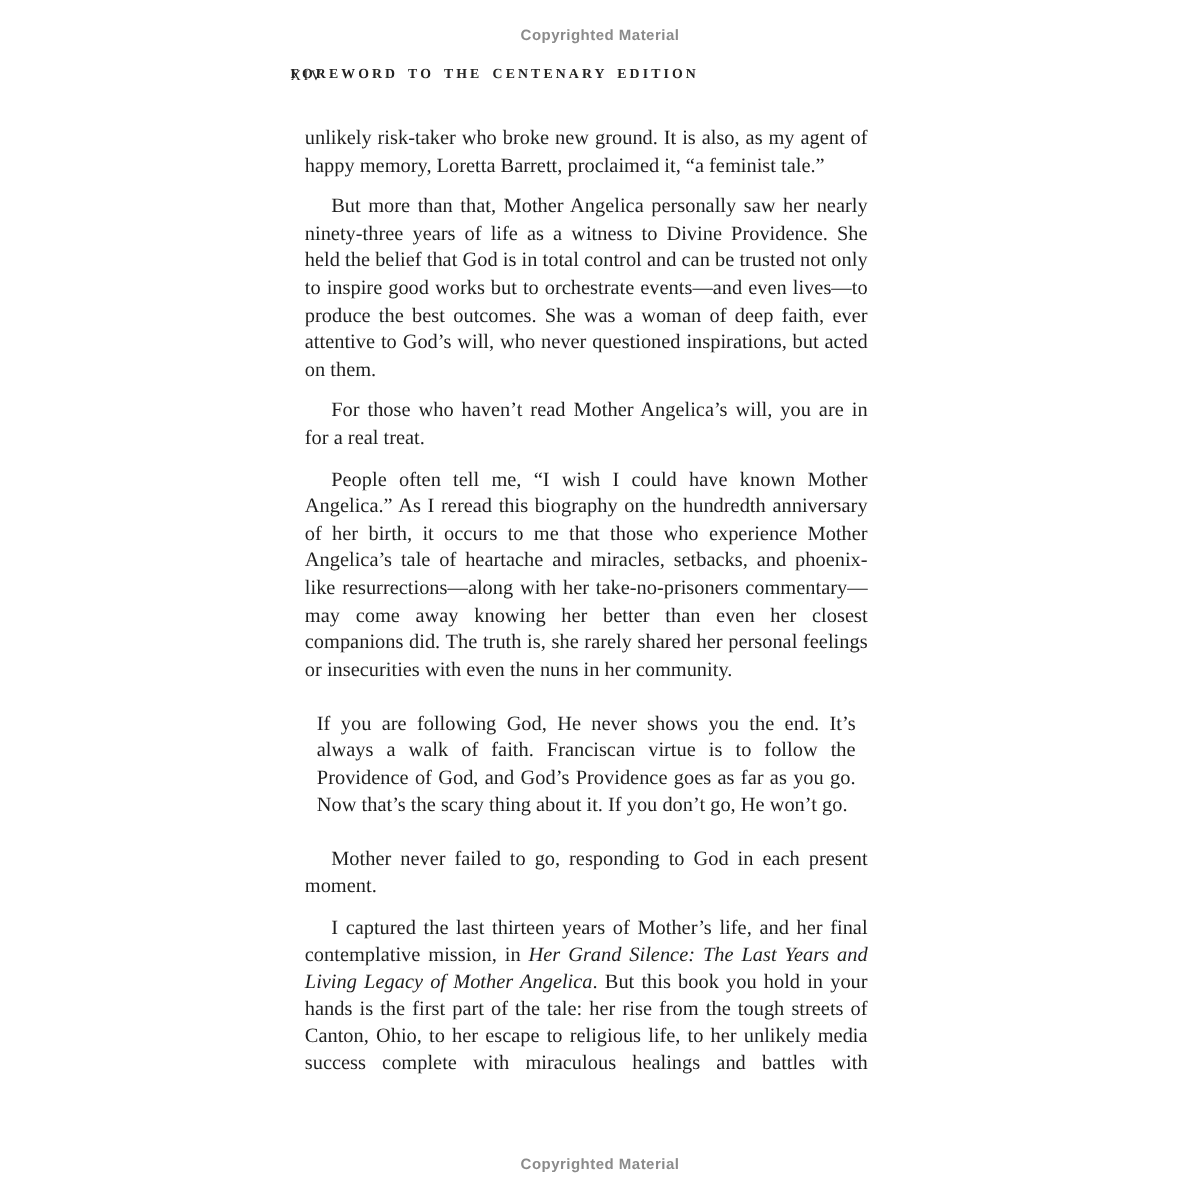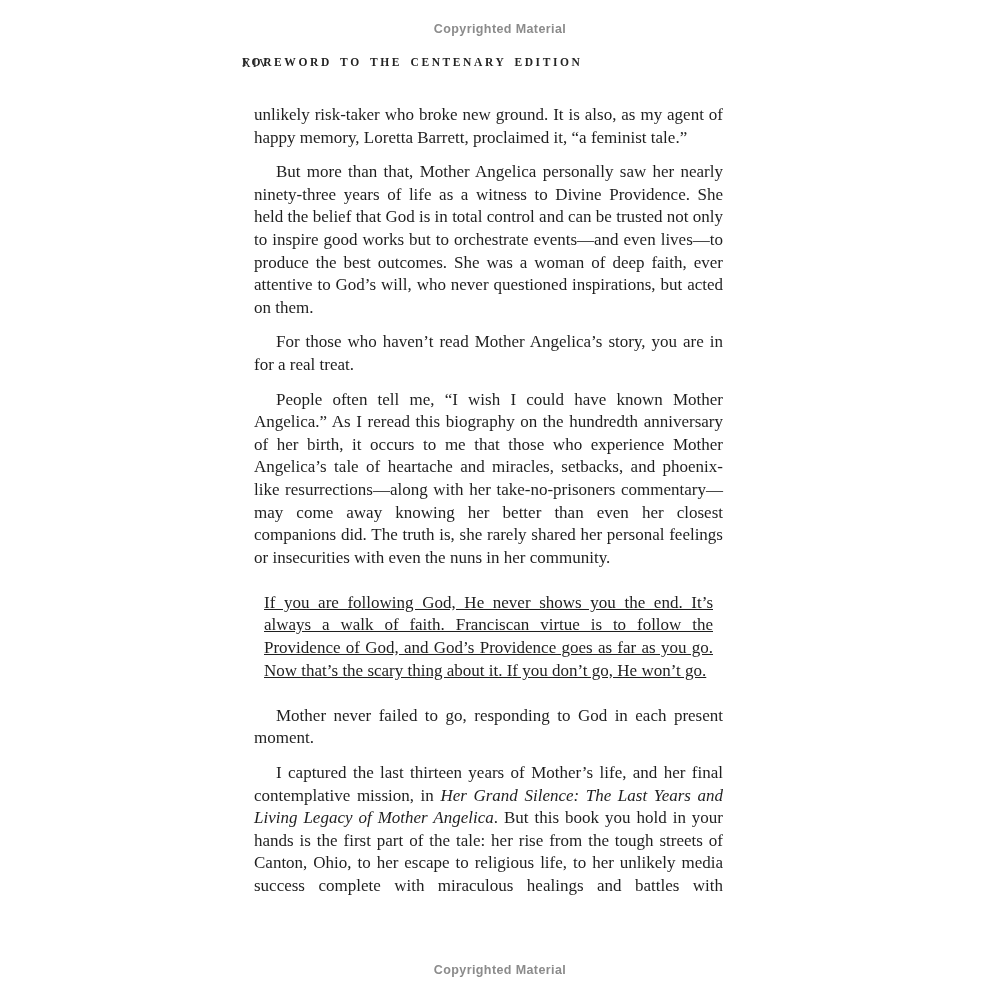--- a/index.html
+++ b/index.html
@@ -70,41 +70,40 @@
     padding: 0;
     text-indent: 22px;
   }
   .text-block p.no-indent { text-indent: 0; }
   .text-block p.last-para { text-align-last: justify; }
 
   blockquote.quote {
     margin: 22.6px 22px;
     padding: 0;
     text-align: justify;
-    text-decoration: underline;
   }
 
   em.book-title { font-style: italic; }
 </style>
 </head>
 <body>
 
 <div class="page">
 
   <div class="copyright top">Copyrighted Material</div>
 
   <div class="running-head">
     <span class="folio">XIV</span>
     <span class="head-title">FOREWORD TO THE CENTENARY EDITION</span>
   </div>
 
   <div class="text-block">
     <p class="no-indent">unlikely risk-taker who broke new ground. It is also, as my agent of happy memory, Loretta Barrett, proclaimed it, “a feminist tale.”</p>
     <p>But more than that, Mother Angelica personally saw her nearly ninety-three years of life as a witness to Divine Providence. She held the belief that God is in total control and can be trusted not only to inspire good works but to orchestrate events—and even lives—to produce the best outcomes. She was a woman of deep faith, ever attentive to God’s will, who never questioned inspirations, but acted on them.</p>
-    <p>For those who haven’t read Mother Angelica’s story, you are in for a real treat.</p>
+    <p>For those who haven’t read Mother Angelica’s will, you are in for a real treat.</p>
     <p>People often tell me, “I wish I could have known Mother Angelica.” As I reread this biography on the hundredth anniversary of her birth, it occurs to me that those who experience Mother Angelica’s tale of heartache and miracles, setbacks, and phoenix-like resurrections—along with her take-no-prisoners commentary—may come away knowing her better than even her closest companions did. The truth is, she rarely shared her personal feelings or insecurities with even the nuns in her community.</p>
 
     <blockquote class="quote">
       <span>If you are following God, He never shows you the end. It’s always a walk of faith. Franciscan virtue is to follow the Providence of God, and God’s Providence goes as far as you go. Now that’s the scary thing about it. If you don’t go, He won’t go.</span>
     </blockquote>
 
     <p>Mother never failed to go, responding to God in each present moment.</p>
 
     <p class="last-para">
       <span>I captured the last thirteen years of Mother’s life, and her final contemplative mission, in </span><em class="book-title">Her Grand Silence: The Last Years and Living Legacy of Mother Angelica</em><span>. But this book you hold in your hands is the first part of the tale: her rise from the tough streets of Canton, Ohio, to her escape to religious life, to her unlikely media success complete with miraculous healings and battles with</span>

